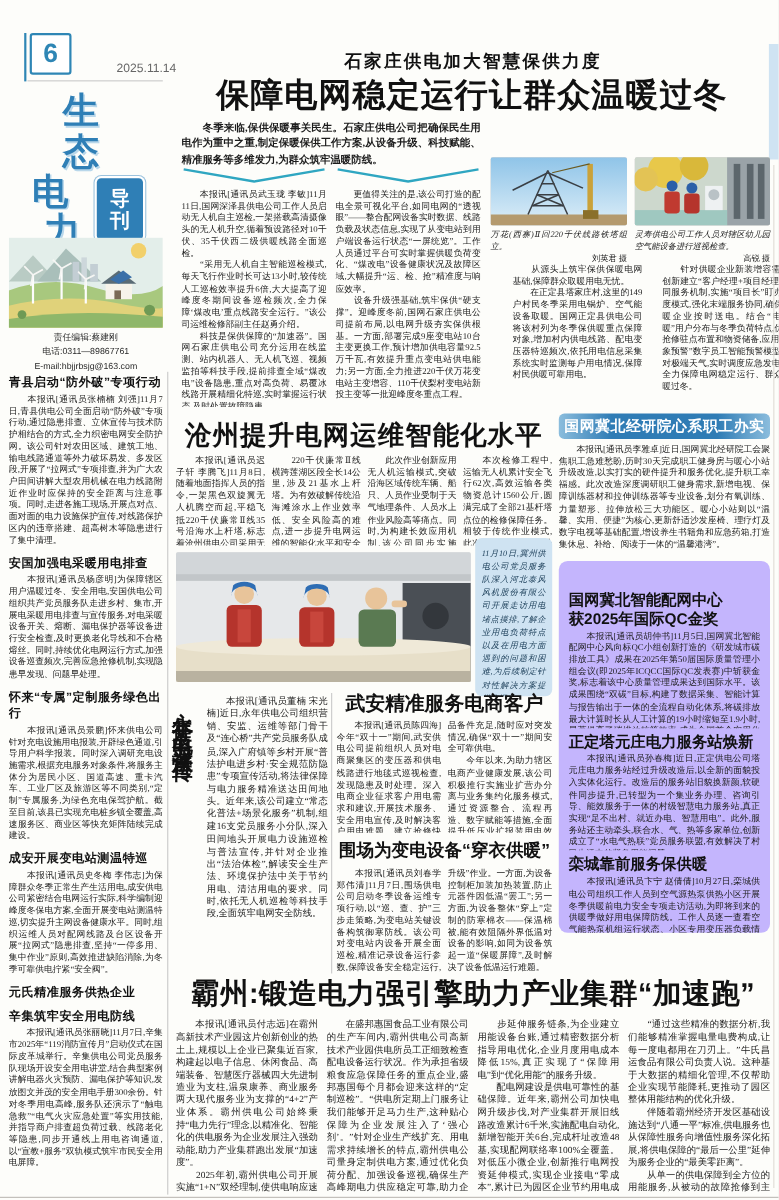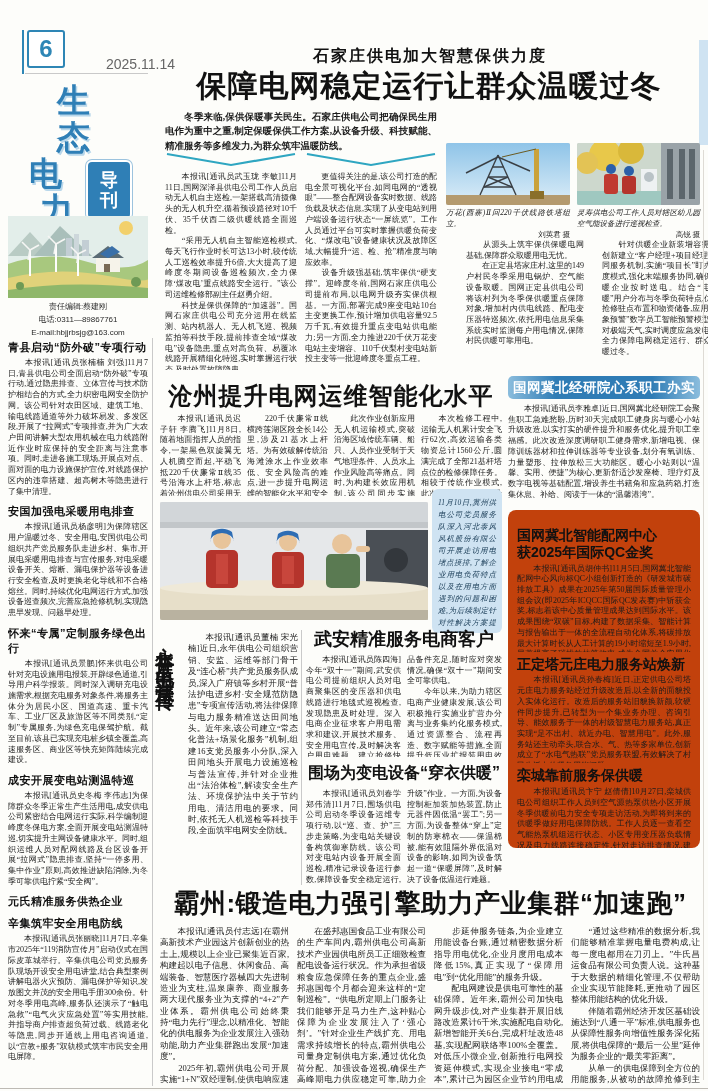--- a/index.html
+++ b/index.html
@@ -10,42 +10,42 @@
   .body{font-size:8px;line-height:1.34;text-align:justify;color:#1b1b1b;white-space:pre-line;overflow:hidden;}
   .cols{display:flex;}
   .cols>div{flex:1;}
   .vrule{background:#c9c9c9;width:1px;}
   .hrule{background:#c9c9c9;height:1px;}
   
   .numbox{width:34px;height:34px;border:2px solid #2e86b5;border-radius:3px;color:#2e86b5;
           font-family:"Liberation Sans",sans-serif;font-size:24px;font-weight:700;
           display:flex;align-items:center;justify-content:center;background:#fff;}
   .paper-name{font-size:15px;font-weight:700;font-style:italic;color:#17407c;letter-spacing:1px;}
-  .paper-date{font-size:14px;color:#666;font-family:"Liberation Sans",sans-serif;padding-left:38px;}
+  .paper-date{font-size:11px;color:#666;font-family:"Liberation Sans",sans-serif;padding-left:38px;}
   .vchar{font-family:"Liberation Sans",sans-serif;font-weight:900;font-size:33px;color:#2f7fb6;
          text-shadow:1.5px 1.5px 0 #b9d7ea;line-height:1;}
   .supbox{width:42px;height:56px;background:#2f7fb6;border-radius:4px;box-shadow:0 0 0 2px #fff,0 0 0 3px #9cc3de;
           display:flex;flex-direction:column;align-items:center;justify-content:center;gap:2px;}
   .supbox span{color:#fff;font-family:"Liberation Sans",sans-serif;font-weight:900;font-size:18px;line-height:1;}
   .editor-info{font-size:8px;line-height:1.6;color:#2a2a2a;text-align:center;font-family:"Liberation Sans",sans-serif;}
   .la{margin-bottom:7px;}
   .la-title{font-family:"Liberation Sans",sans-serif;font-weight:900;font-size:11px;color:#111;margin-bottom:3px;letter-spacing:0.5px;}
   
   .kicker{font-size:16px;text-align:center;letter-spacing:2px;}
   .mainhead{font-size:30px;text-align:center;letter-spacing:1px;}
   .lead{font-size:9.5px;font-weight:700;line-height:1.5;text-align:justify;color:#1b1b1b;white-space:pre-line;overflow:hidden;}
   .cap{font-size:7.5px;line-height:1.45;color:#222;text-align:justify;font-style:italic;}
   .cap .credit{display:block;text-align:right;font-style:normal;}
   .capbox{background:#cfe3f2;border-radius:6px;padding:8px 6px;font-size:7.5px;line-height:1.6;
           color:#173a55;text-align:justify;font-style:italic;overflow:hidden;}
   
   .pill{background:linear-gradient(90deg,#8bbddd,#2f7cb5 25%,#2f7cb5 75%,#8bbddd);color:#fff;border-radius:5px;
         text-align:center;font-size:13.5px;font-weight:800;line-height:23px;height:23px;
         font-family:"Liberation Sans",sans-serif;letter-spacing:0.5px;}
-  .panel{background:#c2410c;border-radius:8px;padding:13px 9px;overflow:hidden;box-sizing:border-box;}
+  .panel{background:#c4b5fd;border-radius:8px;padding:23px 9px;overflow:hidden;box-sizing:border-box;}
   .p-title{font-family:"Liberation Sans",sans-serif;font-weight:900;font-size:14px;line-height:1.2;color:#111;
            margin:4px 0 3px 0;white-space:pre-line;}
   .sechead{font-family:"Liberation Sans",sans-serif;font-weight:900;color:#111;}
   .vertical-head{writing-mode:vertical-rl;font-family:"Liberation Sans",sans-serif;font-weight:900;
                  font-size:19px;color:#111;letter-spacing:5px;line-height:1.15;}
   .photo{border-radius:2px;overflow:hidden;background:#ccc;}
 </style>
 </head>
 <body>
 

